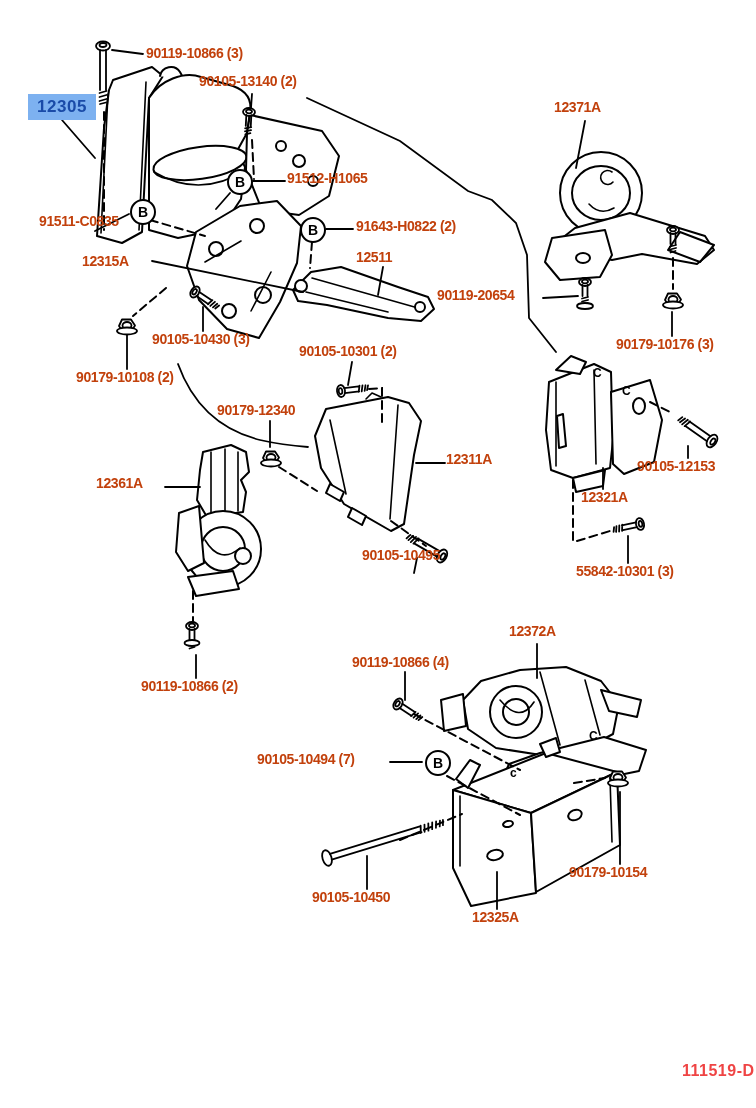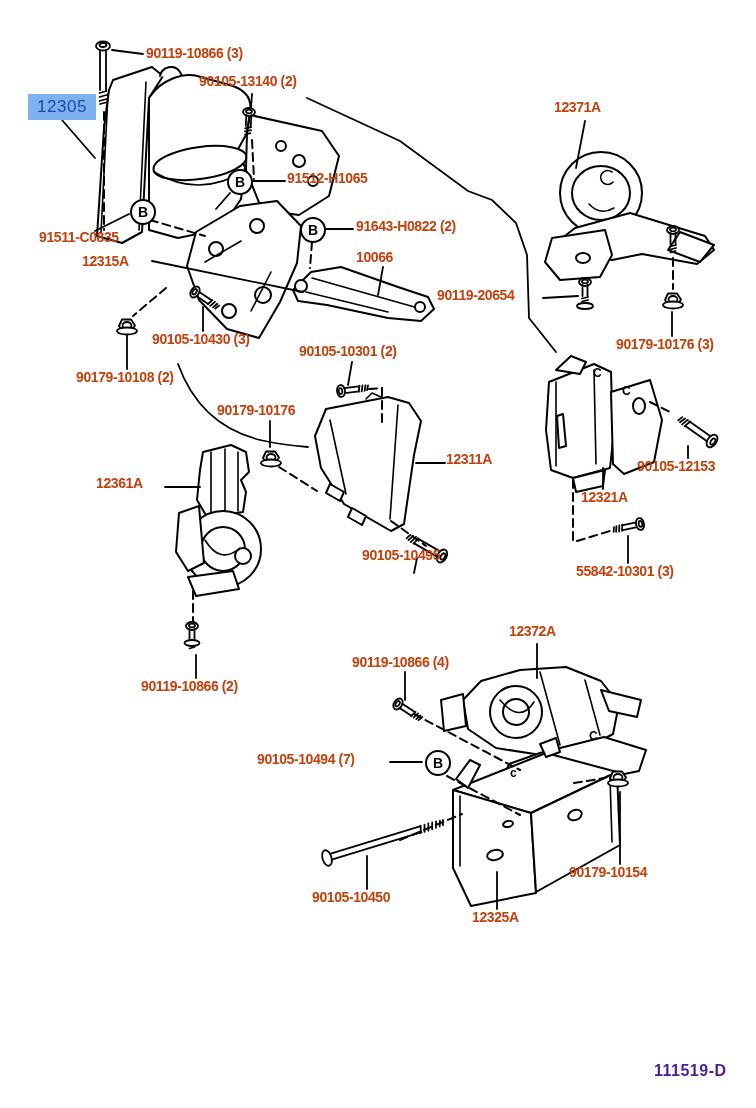--- a/index.html
+++ b/index.html
@@ -1,27 +1,27 @@
 <!DOCTYPE html>
 <html><head>
 <meta charset="utf-8">
 <style>
   html,body{margin:0;padding:0;background:#fff;}
   #stage{position:relative;width:756px;height:1108px;background:#ffffff;overflow:hidden;
          font-family:"Liberation Sans",sans-serif;}
   #art{position:absolute;left:0;top:0;}
   .lbl{position:absolute;font-weight:700;font-size:14px;letter-spacing:-0.4px;color:#c2410c;
        white-space:nowrap;line-height:1;}
-  .hl{position:absolute;font-weight:400;font-size:17px;letter-spacing:0.5px;
+  .hl{position:absolute;font-weight:700;font-size:17px;letter-spacing:0.5px;
       display:flex;align-items:center;justify-content:center;}
   .bmark{position:absolute;width:22px;height:22px;border:2.5px solid #000;border-radius:50%;
          font-weight:700;font-size:14px;color:#000;display:flex;align-items:center;
          justify-content:center;background:#fff;line-height:1;}
   .cmark{position:absolute;font-weight:700;font-size:12px;color:#000;line-height:1;}
-  .footer{position:absolute;font-weight:700;font-size:16px;letter-spacing:0.5px;color:#4c1d95;}
+  .footer{position:absolute;font-weight:700;font-size:16px;letter-spacing:0.5px;color:#ef4444;margin-left:28px;}
   svg *{vector-effect:non-scaling-stroke;}
   .part path,.part ellipse,.part circle{fill:#fff;stroke:#000;stroke-width:2;
         stroke-linejoin:round;stroke-linecap:round;}
   .thin{fill:none !important;stroke-width:1.6 !important;}
   .lead path,.lead line{fill:none;stroke:#000;stroke-width:1.8;stroke-linecap:round;}
   .dash path,.dash line{fill:none;stroke:#000;stroke-width:2;stroke-dasharray:8 5;
         stroke-linecap:round;}
   .fast use{stroke:#000;fill:#fff;}
   .fast ellipse{fill:#fff;stroke:#000;stroke-width:1.8;}
   #defs g path,#defs g ellipse{fill:#fff;stroke:#000;stroke-width:1.8;stroke-linecap:round;stroke-linejoin:round;}
@@ -230,29 +230,29 @@
   </g>
 </svg>
 
   <div class="hl" style="left:28px;top:94px;width:68px;height:26px;background:#7DB1F0;color:#1A4BA8;">12305</div>
 
   <div class="lbl" style="left:146px;top:46px">90119-10866 (3)</div>
   <div class="lbl" style="left:199px;top:74px">90105-13140 (2)</div>
   <div class="lbl" style="left:554px;top:100px">12371A</div>
   <div class="lbl" style="left:287px;top:171px">91512-H1065</div>
   <div class="lbl" style="left:356px;top:219px">91643-H0822 (2)</div>
-  <div class="lbl" style="left:39px;top:230px">91511-C0835</div>
+  <div class="lbl" style="left:39px;top:214px">91511-C0835</div>
   <div class="lbl" style="left:82px;top:254px">12315A</div>
-  <div class="lbl" style="left:356px;top:250px">10066</div>
+  <div class="lbl" style="left:356px;top:250px">12511</div>
   <div class="lbl" style="left:437px;top:288px">90119-20654</div>
   <div class="lbl" style="left:616px;top:337px">90179-10176 (3)</div>
   <div class="lbl" style="left:152px;top:332px">90105-10430 (3)</div>
   <div class="lbl" style="left:299px;top:344px">90105-10301 (2)</div>
   <div class="lbl" style="left:76px;top:370px">90179-10108 (2)</div>
-  <div class="lbl" style="left:217px;top:403px">90179-10176</div>
+  <div class="lbl" style="left:217px;top:403px">90179-12340</div>
   <div class="lbl" style="left:446px;top:452px">12311A</div>
   <div class="lbl" style="left:96px;top:476px">12361A</div>
   <div class="lbl" style="left:637px;top:459px">90105-12153</div>
   <div class="lbl" style="left:581px;top:490px">12321A</div>
   <div class="lbl" style="left:576px;top:564px">55842-10301 (3)</div>
   <div class="lbl" style="left:362px;top:548px">90105-10495</div>
   <div class="lbl" style="left:141px;top:679px">90119-10866 (2)</div>
   <div class="lbl" style="left:509px;top:624px">12372A</div>
   <div class="lbl" style="left:352px;top:655px">90119-10866 (4)</div>
   <div class="lbl" style="left:257px;top:752px">90105-10494 (7)</div>

